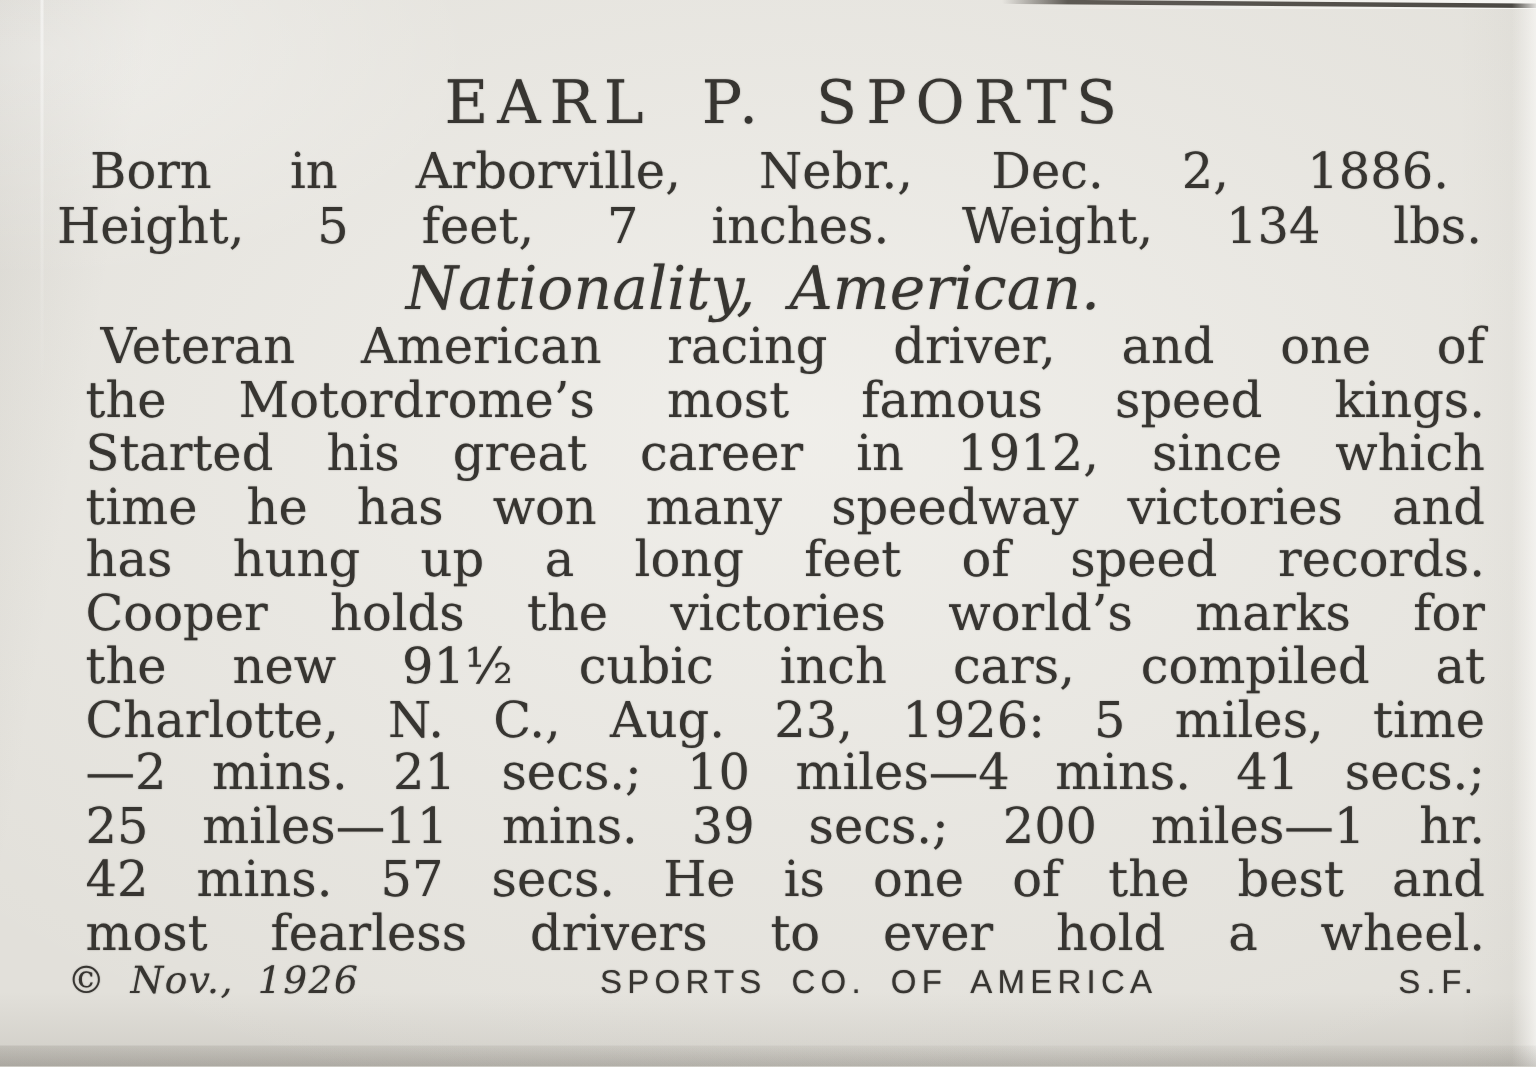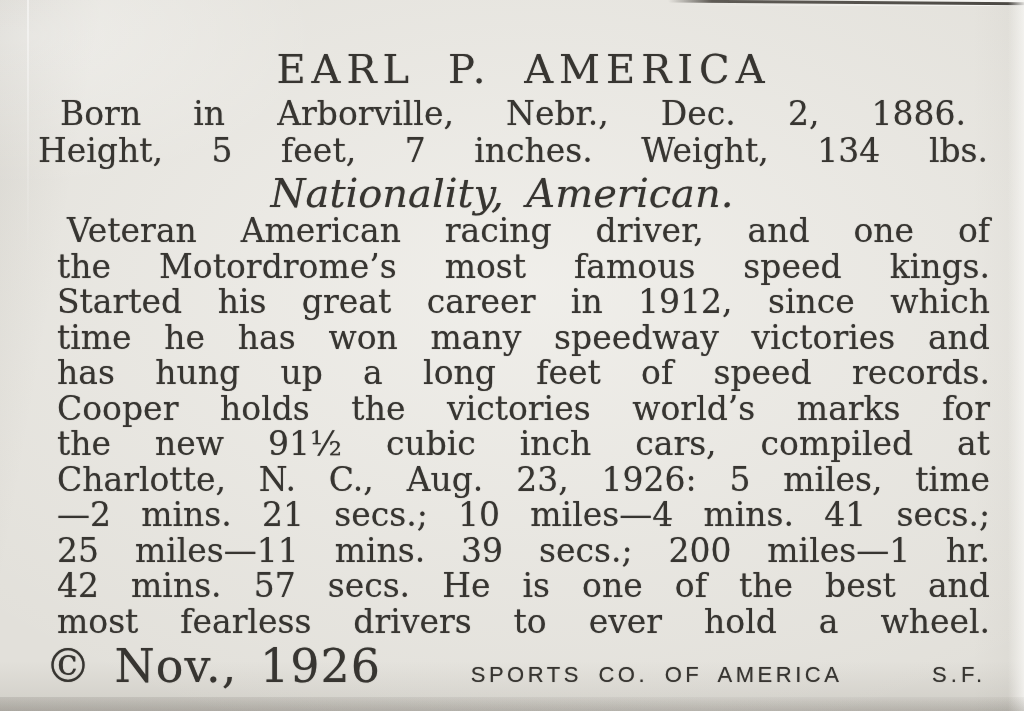--- a/index.html
+++ b/index.html
@@ -123,21 +123,22 @@
   .footer {
     position: absolute;
     left: 45px;
     right: 38px;
     top: 639px;
     display: flex;
     justify-content: space-between;
     align-items: baseline;
   }
   .copyright {
-    font-size: 46px;
+    font-style: italic;
+    font-size: 25px;
     word-spacing: 7px;
     letter-spacing: 1px;
   }
   .publisher, .city {
     font-family: "Liberation Sans", sans-serif;
     font-size: 22px;
     font-weight: 500;
     letter-spacing: 3.5px;
     word-spacing: 7px;
   }
@@ -147,21 +148,21 @@
 <body>
 
 <div class="card" style="--paper: #e2e0da; --ink: #373531;">
 
   <div class="top-edge-glow"></div>
   <div class="top-edge-line"></div>
   <div class="right-edge-highlight"></div>
   <div class="bottom-shadow"></div>
   <div class="left-crease"></div>
 
-  <div class="title ink">EARL P. AMERICA</div>
+  <div class="title ink">EARL P. SPORTS</div>
 
   <div class="bio-line bio-1 ink">Born in Arborville, Nebr., Dec. 2, 1886.</div>
   <div class="bio-line bio-2 ink">Height, 5 feet, 7 inches. Weight, 134 lbs.</div>
 
   <div class="nationality ink">Nationality, American.</div>
 
   <div class="body-paragraph ink">
     <div class="body-line first">Veteran American racing driver, and one of</div>
     <div class="body-line">the Motordrome’s most famous speed kings.</div>
     <div class="body-line">Started his great career in 1912, since which</div>

